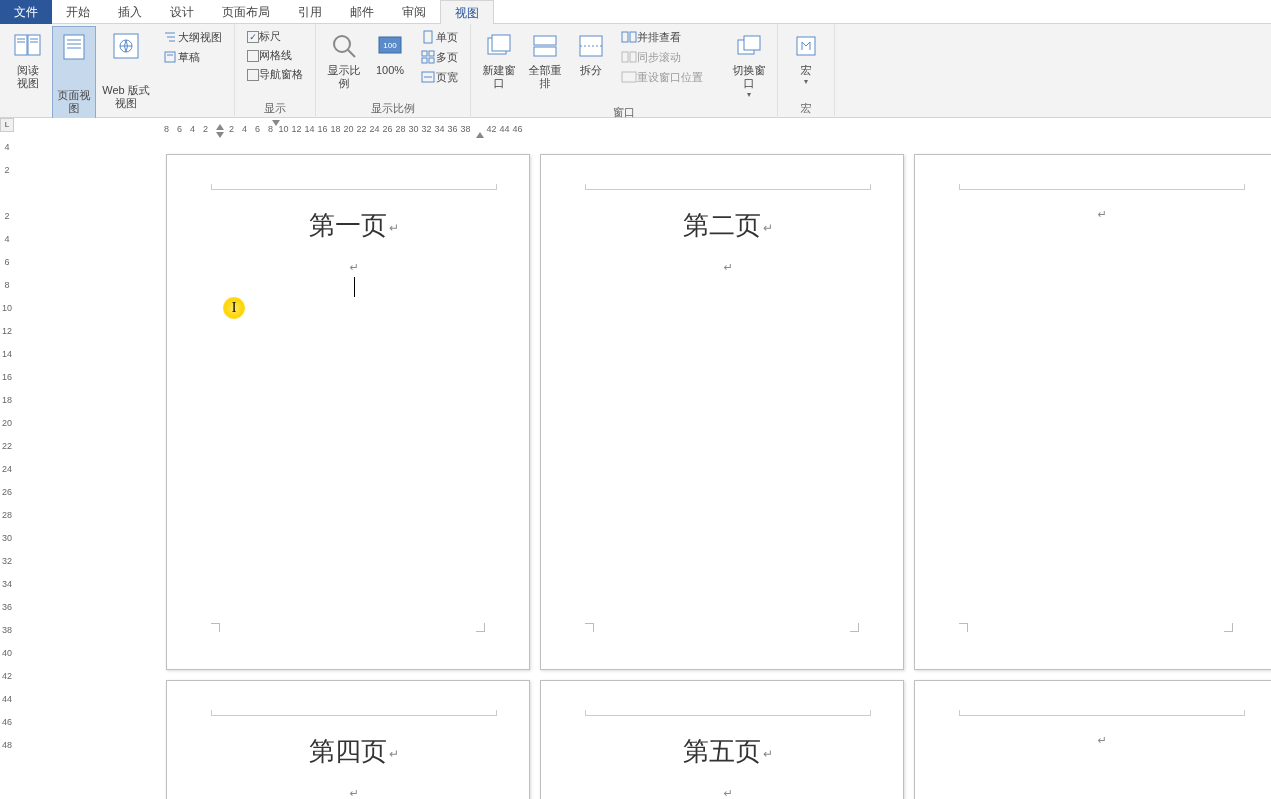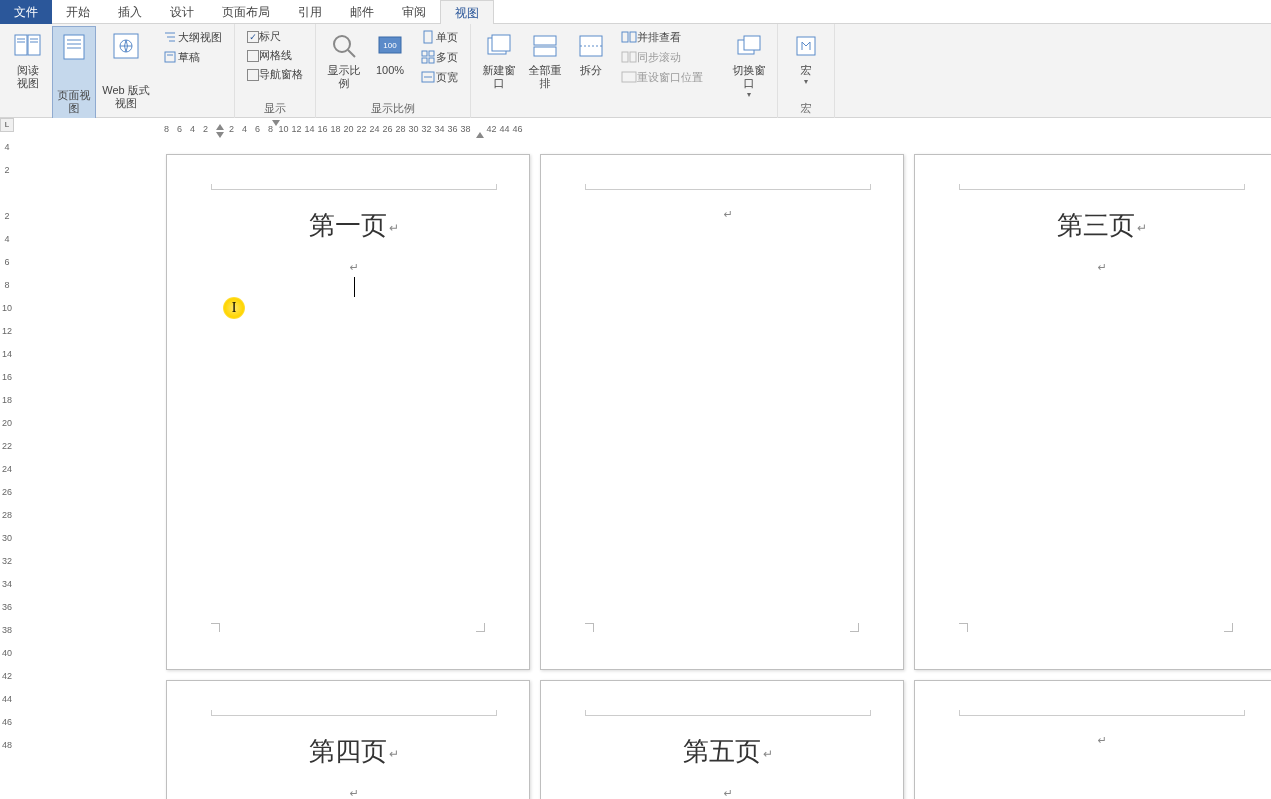--- a/index.html
+++ b/index.html
@@ -277,20 +277,21 @@
         <span class="icon">
             <svg width="26" height="24">
               <rect x="2" y="6" width="16" height="14" fill="#fff" stroke="#5b8bc9"></rect>
               <rect x="8" y="2" width="16" height="14" fill="#fff" stroke="#5b8bc9"></rect>
             </svg>
           </span>
         <span class="lbl">切换窗口</span>
         <span style="font-size:8px;color:#666">▾</span>
       </div>
     </div>
+    <div class="group-label">窗口</div>
   </div>
 
   <div class="group">
     <div class="group-body">
       <div class="big-btn">
         <span class="icon">
             <svg width="24" height="24">
               <rect x="3" y="3" width="18" height="18" fill="#fff" stroke="#5b8bc9"></rect>
               <path d="M8 16 L8 8 L12 12 L16 8 L16 16" fill="none" stroke="#5b8bc9"></path>
             </svg>
@@ -381,28 +382,28 @@
             <div class="cursor-caret" style="left:50%;top:16px"></div>
             <div class="para-mark">↵</div>
             <div class="cursor-highlight" style="left:12px;top:36px"></div>
           </div>
         </div>
         <div class="page-corners"></div>
       </div>
       <div class="page">
         <div class="page-inner">
           <div class="page-margin-top"></div>
+          <div class="page-title">第二页</div>
           <div class="para-mark">↵</div>
         </div>
         <div class="page-corners"></div>
       </div>
       <div class="page">
         <div class="page-inner">
           <div class="page-margin-top"></div>
-          <div class="page-title">第三页</div>
           <div class="para-mark">↵</div>
         </div>
         <div class="page-corners"></div>
       </div>
       <div class="page row2">
         <div class="page-inner">
           <div class="page-margin-top"></div>
           <div class="page-title">第四页</div>
           <div class="para-mark">↵</div>
         </div>

